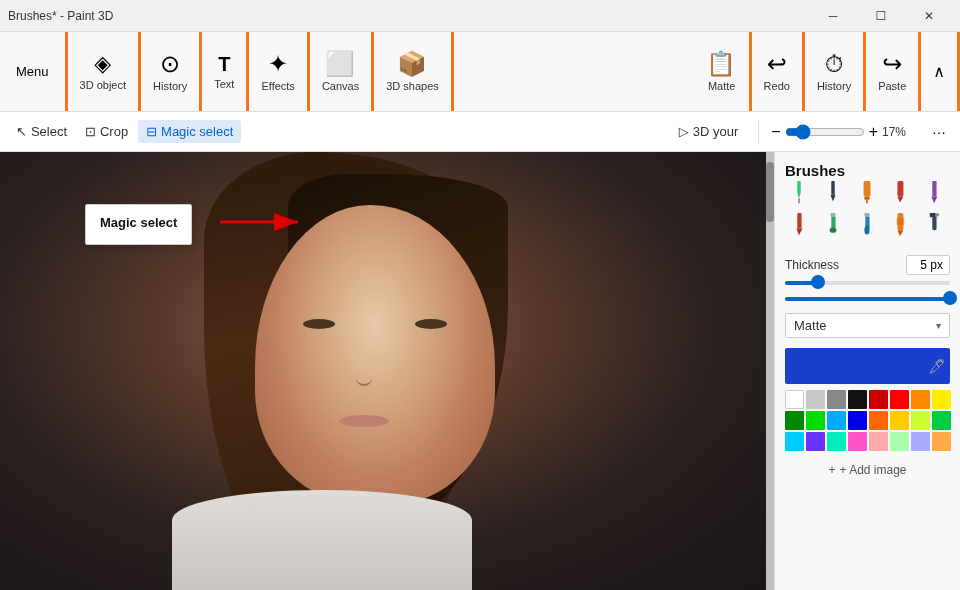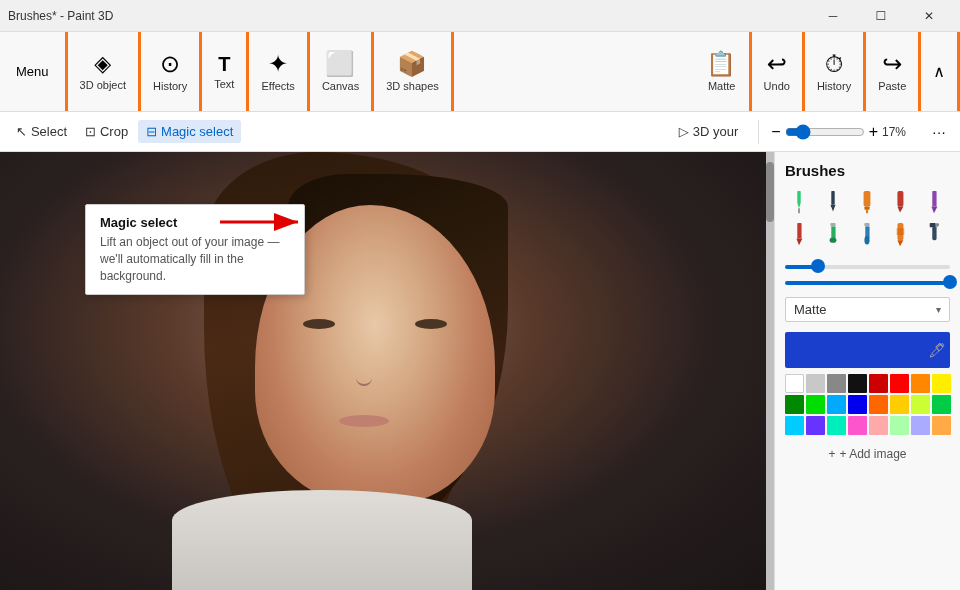--- a/index.html
+++ b/index.html
@@ -240,21 +240,20 @@
       background: #f8f8f8;
       border-left: 1px solid #ddd;
       display: flex;
       flex-direction: column;
       padding: 10px;
       overflow-y: auto;
     }
     .panel-title {
       font-size: 15px;
       font-weight: 600;
-      margin-bottom: 10px;
       color: #111;
     }
     .brushes-grid {
       display: grid;
       grid-template-columns: repeat(5, 1fr);
       gap: 4px;
       margin-bottom: 16px;
     }
     .brush-item {
       width: 28px;
@@ -430,21 +429,21 @@
     <span class="icon">📦</span>
     <span class="label">3D shapes</span>
   </div>
   <div style="flex:1;"></div>
   <div class="ribbon-section">
     <span class="icon">📋</span>
     <span class="label">Matte</span>
   </div>
   <div class="ribbon-section">
     <span class="icon">↩</span>
-    <span class="label">Undo</span>
+    <span class="label">Redo</span>
   </div>
   <div class="ribbon-section">
     <span class="icon">⏱</span>
     <span class="label">History</span>
   </div>
   <div class="ribbon-section">
     <span class="icon">↪</span>
     <span class="label">Paste</span>
   </div>
   <div class="ribbon-section">
@@ -501,21 +500,20 @@
         <div style="position:absolute;top:70%;left:35%;width:50px;height:12px;background:#c08070;border-radius:50%;"></div>
       </div>
 
       <div class="hair-front"></div>
 
       <div class="shirt"></div>
     </div>
 
     <div class="tooltip-popup">
       <div class="tooltip-title">Magic select</div>
-      <div class="tooltip-desc">Lift an object out of your image — we'll automatically fill in the background.</div>
     </div>
 
     <div class="red-arrow">
       <svg width="100" height="40" viewBox="0 0 100 40">
         <defs>
           <marker id="arrowhead" markerWidth="8" markerHeight="6" refX="8" refY="3" orient="auto">
             <polygon points="0 0, 8 3, 0 6" fill="#e00000"></polygon>
           </marker>
         </defs>
         <line x1="10" y1="20" x2="88" y2="20" stroke="#e00000" stroke-width="3" marker-end="url(#arrowhead)"></line>
@@ -595,20 +593,24 @@
       <div class="brush-item">
         <svg class="brush-svg" viewBox="0 0 20 28">
           <rect x="8" y="4" width="5" height="16" rx="2" fill="#34495e"></rect>
           <rect x="5" y="0" width="7" height="5" rx="1" fill="#2c3e50"></rect>
           <circle cx="14" cy="2" r="2" fill="#7f8c8d"></circle>
           <line x1="14" y1="4" x2="11" y2="6" stroke="#555" stroke-width="1"></line>
         </svg>
       </div>
     </div>
 
+    <div class="panel-row">
+      <span class="panel-label">Thickness</span>
+      <span class="panel-value">5 px</span>
+    </div>
     <div class="slider-track">
       <div class="slider-fill" style="width:20%;"></div>
       <div class="slider-thumb" style="left:calc(20% - 7px);"></div>
     </div>
 
     <div class="slider-track">
       <div class="slider-fill opacity-fill" style="width:100%;"></div>
       <div class="slider-thumb opacity-thumb" style="right:-7px;left:auto;"></div>
     </div>
 

